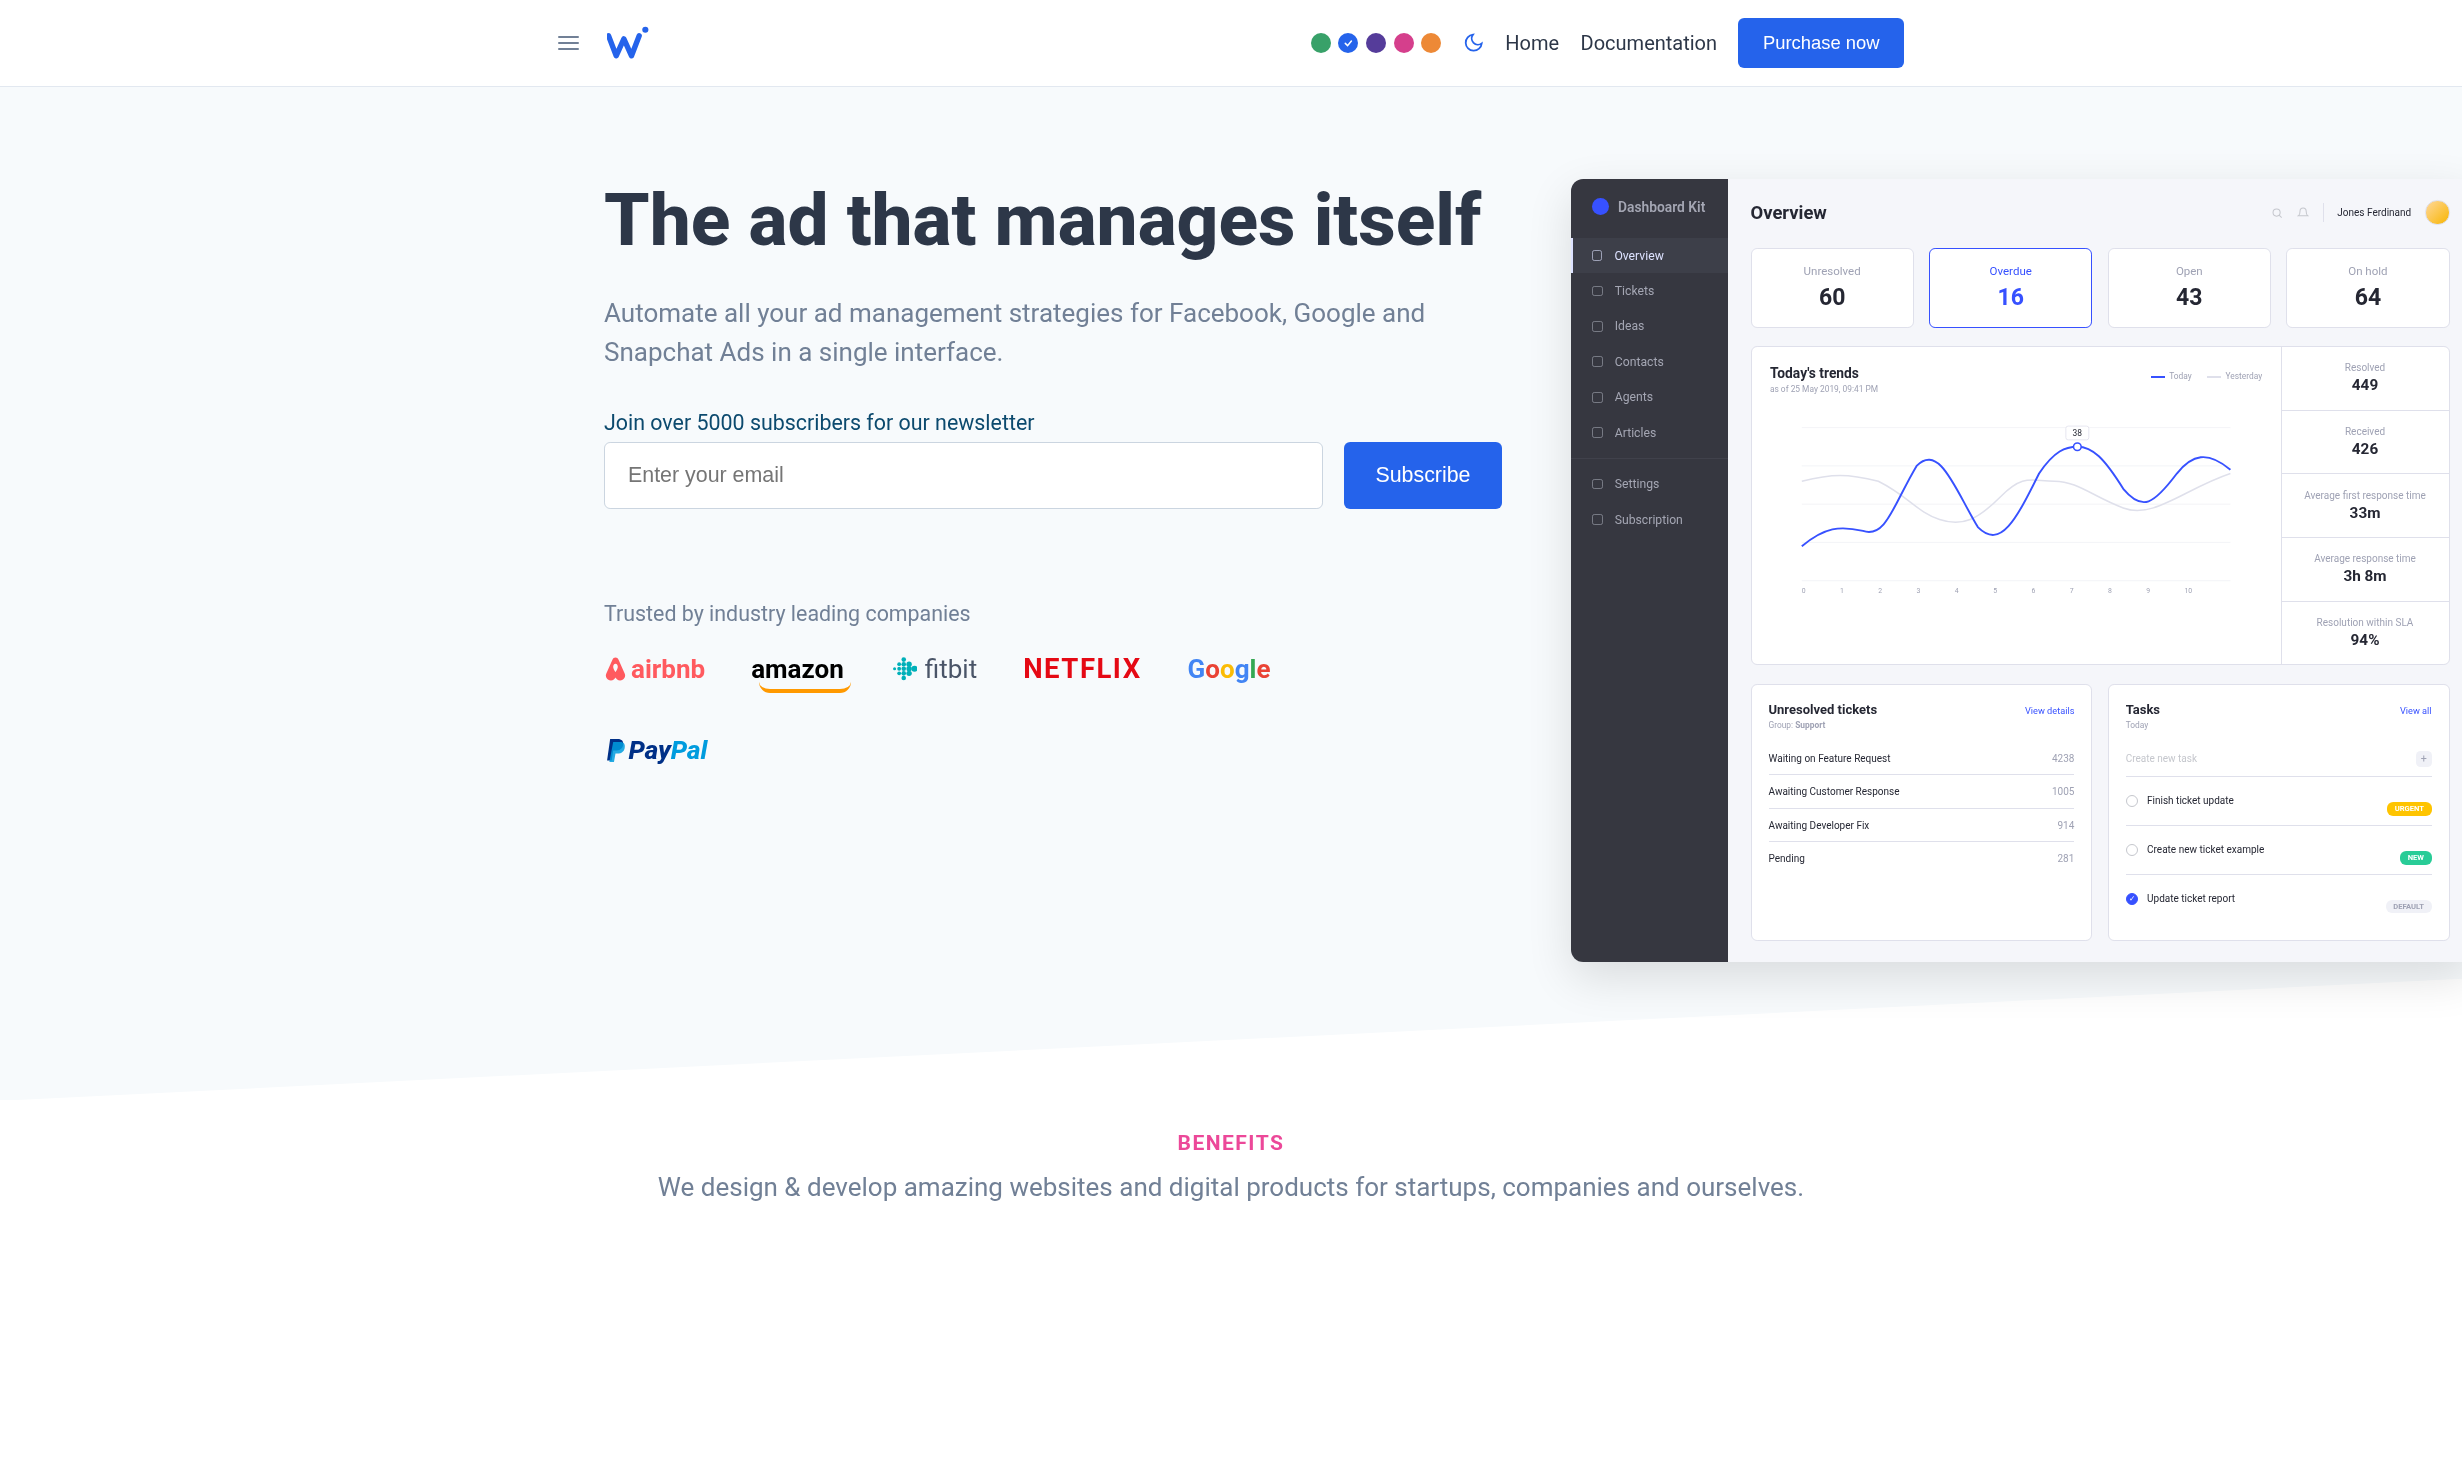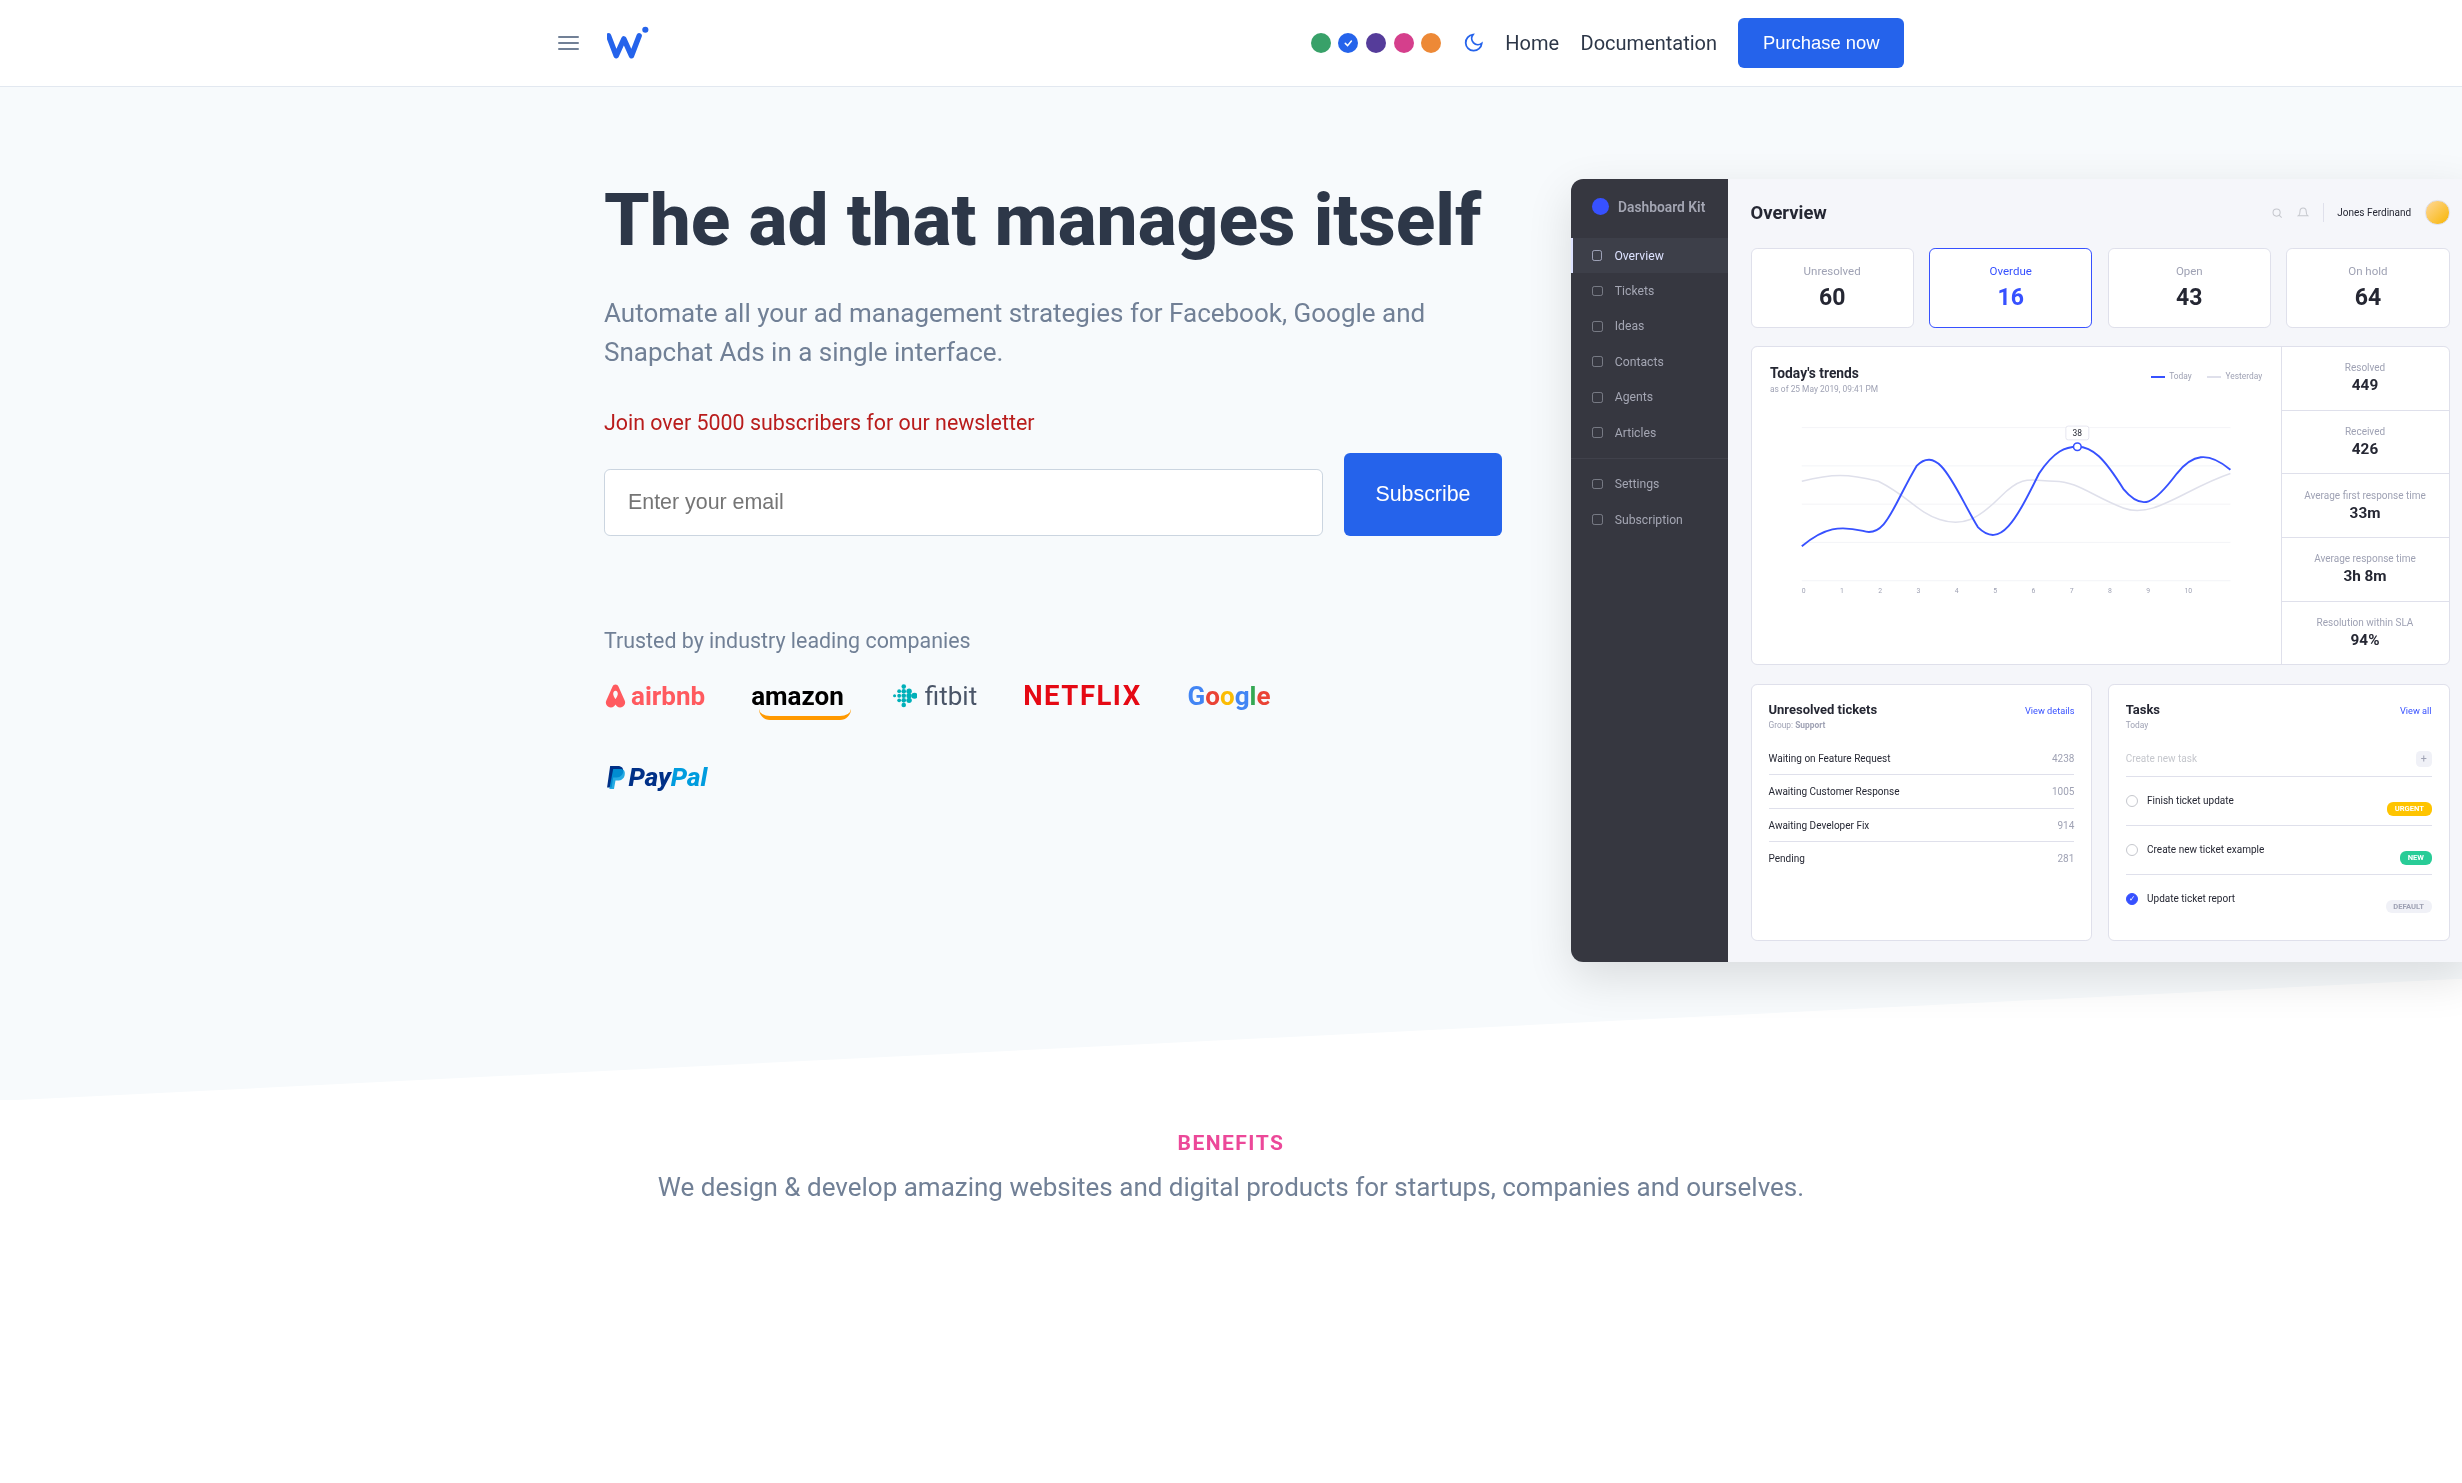--- a/index.html
+++ b/index.html
@@ -19,23 +19,23 @@
 .nav-link { font-size: 20px; color: #2d3748; text-decoration: none; cursor: pointer; }
 .btn-primary { background: #2563eb; color: #fff; border: none; padding: 13.8px 24.5px; border-radius: 6.1px; font-size: 18.4px; cursor: pointer; }
 
 
 .hero { background: #f7fafc; padding: 92px 0 138px; position: relative; overflow: hidden; }
 .hero::after { content: ''; position: absolute; bottom: -0.8px; left: 0; right: 0; height: 122px; background: #fff; clip-path: polygon(0 100%, 100% 0, 100% 100%); }
 .hero-inner { max-width: 1866px; margin: 0 auto; padding: 0 306px; display: flex; gap: 69px; align-items: flex-start; position: relative; z-index: 2; }
 .hero-left { flex: 1; }
 .hero-title { font-size: 73px; font-weight: 800; color: #2d3748; line-height: 1.15; margin-bottom: 31px; }
 .hero-sub { font-size: 26px; color: #718096; line-height: 1.5; margin-bottom: 38px; max-width: 864px; }
-.hero-note { font-size: 21.4px; color: #b91c1c; margin-bottom: 18px; }
+.hero-note { font-size: 21.4px; color: #0c4a6e; margin-bottom: 7px; }
 .email-row { display: flex; gap: 21.4px; margin-bottom: 92px; }
-.email-input { flex: 0 0 719px; padding: 20px 23px; border: 0.8px solid #cbd5e0; border-radius: 6.1px; font-size: 21.4px; color: #718096; margin-top: 16px; }
+.email-input { flex: 0 0 719px; padding: 20px 23px; border: 0.8px solid #cbd5e0; border-radius: 6.1px; font-size: 21.4px; color: #718096; }
 .btn-subscribe { background: #2563eb; color: #fff; border: none; padding: 20px 31px; border-radius: 6.1px; font-size: 21.4px; cursor: pointer; }
 .trusted-label { font-size: 21.4px; color: #718096; margin-bottom: 21.4px; }
 .brand-grid { display: flex; flex-wrap: wrap; gap: 38px 46px; align-items: center; max-width: 719px; }
 .brand { height: 43px; display: flex; align-items: center; font-weight: 700; font-size: 26px; }
 .brand.airbnb { color: #ff5a5f; gap: 4px; }
 .brand.amazon { color: #000; position: relative; }
 .brand.amazon::after { content: ''; position: absolute; bottom: -3.1px; left: 7.6px; width: 92px; height: 7.6px; border-bottom: 4.6px solid #ff9900; border-radius: 0 0 46px 46px; }
 .brand.fitbit { color: #4a5568; gap: 7.6px; font-weight: 400; }
 .brand.netflix { color: #e50914; letter-spacing: 1.5px; font-size: 27.5px; }
 .brand.google .g1{color:#4285f4}.brand.google .g2{color:#ea4335}.brand.google .g3{color:#fbbc05}.brand.google .g4{color:#4285f4}.brand.google .g5{color:#34a853}.brand.google .g6{color:#ea4335}

